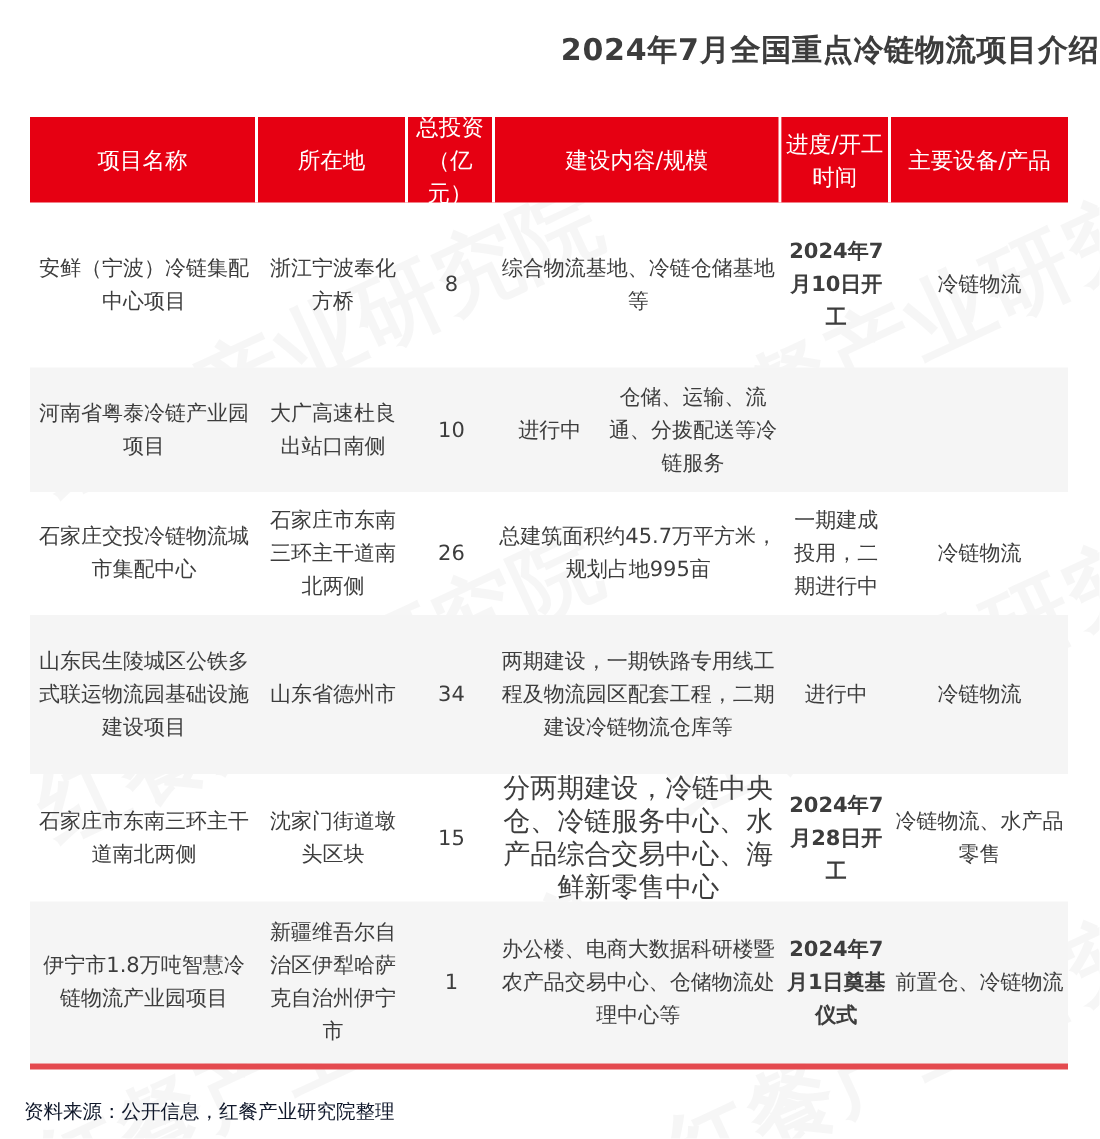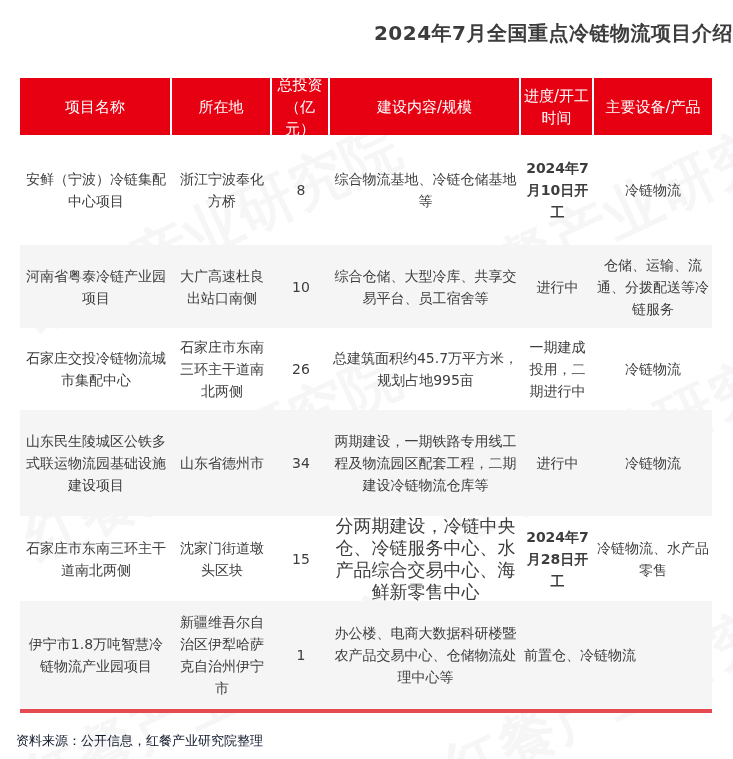--- a/index.html
+++ b/index.html
@@ -50,21 +50,20 @@
     <div class="td c3">8</div>
     <div class="td c4">综合物流基地、冷链仓储基地等</div>
     <div class="td c5" style="font-weight:bold">2024年7月10日开工</div>
     <div class="td c6">冷链物流</div>
   </div>
 
   <div class="row alt" style="height:83px">
     <div class="td c1">河南省粤泰冷链产业园项目</div>
     <div class="td c2">大广高速杜良出站口南侧</div>
     <div class="td c3">10</div>
-    <div class="td c4">综合仓储、大型冷库、共享交易平台、员工宿舍等</div>
     <div class="td c5">进行中</div>
     <div class="td c6">仓储、运输、流通、分拨配送等冷链服务</div>
   </div>
 
   <div class="row" style="height:82px">
     <div class="td c1">石家庄交投冷链物流城市集配中心</div>
     <div class="td c2">石家庄市东南三环主干道南北两侧</div>
     <div class="td c3">26</div>
     <div class="td c4">总建筑面积约45.7万平方米，规划占地995亩</div>
     <div class="td c5">一期建成投用，二期进行中</div>
@@ -87,19 +86,20 @@
     <div class="td c4" style="font-size:18px">分两期建设，冷链中央仓、冷链服务中心、水产品综合交易中心、海鲜新零售中心</div>
     <div class="td c5" style="font-weight:bold">2024年7月28日开工</div>
     <div class="td c6">冷链物流、水产品零售</div>
   </div>
 
   <div class="row alt" style="height:108px">
     <div class="td c1">伊宁市1.8万吨智慧冷链物流产业园项目</div>
     <div class="td c2">新疆维吾尔自治区伊犁哈萨克自治州伊宁市</div>
     <div class="td c3">1</div>
     <div class="td c4">办公楼、电商大数据科研楼暨农产品交易中心、仓储物流处理中心等</div>
+    <div class="td c5" style="font-weight:bold">2024年7月1日奠基仪式</div>
     <div class="td c6">前置仓、冷链物流</div>
   </div>
 
   <div class="bottom-bar"></div>
 </div>
 
 <div class="source">资料来源：公开信息，红餐产业研究院整理</div>
 
 </body></html>

